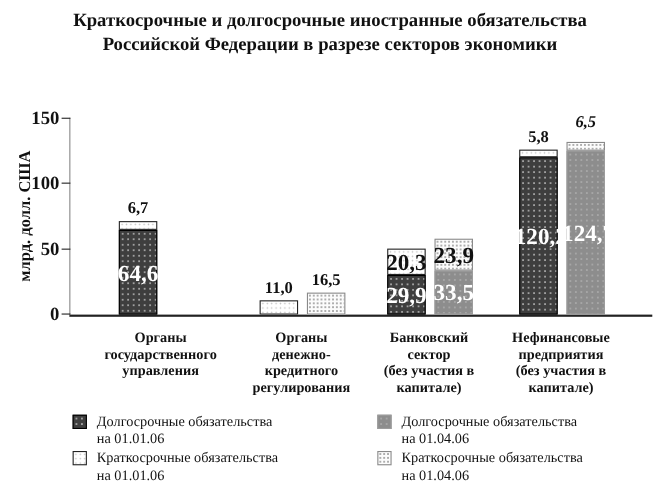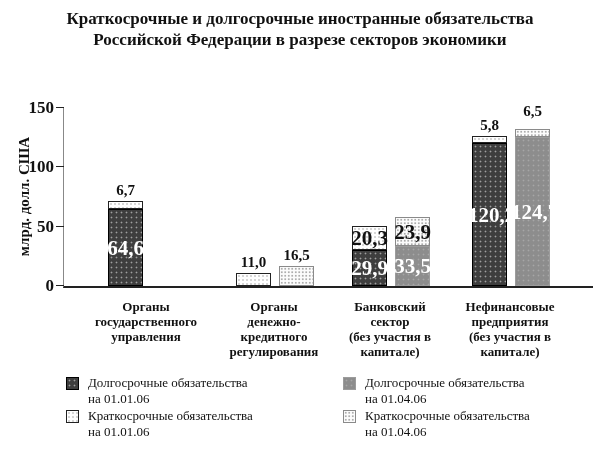--- a/index.html
+++ b/index.html
@@ -145,21 +145,21 @@
       </div>
       <div class="bar-group" style="left: 408px;">
         <div class="bar-col">
           <div class="bar-value-above" style="bottom: 153px;">5,8</div>
           <div class="seg jan-short" style="height: 7px;"></div>
           <div class="seg jan-long" style="height: 143px;">
             <div class="seg-label lbl-white">120,2</div>
           </div>
         </div>
         <div class="bar-col">
-          <div class="bar-value-above" style="bottom: 167px;">6,5</div>
+          <div class="bar-value-above" style="bottom: 167px; font-style: italic;">6,5</div>
           <div class="seg apr-short" style="height: 8px;"></div>
           <div class="seg apr-long" style="height: 149px;">
             <div class="seg-label lbl-white">124,7</div>
           </div>
         </div>
       </div>
     </div>
 
   <div class="cat cat-0">Органы
 государственного

